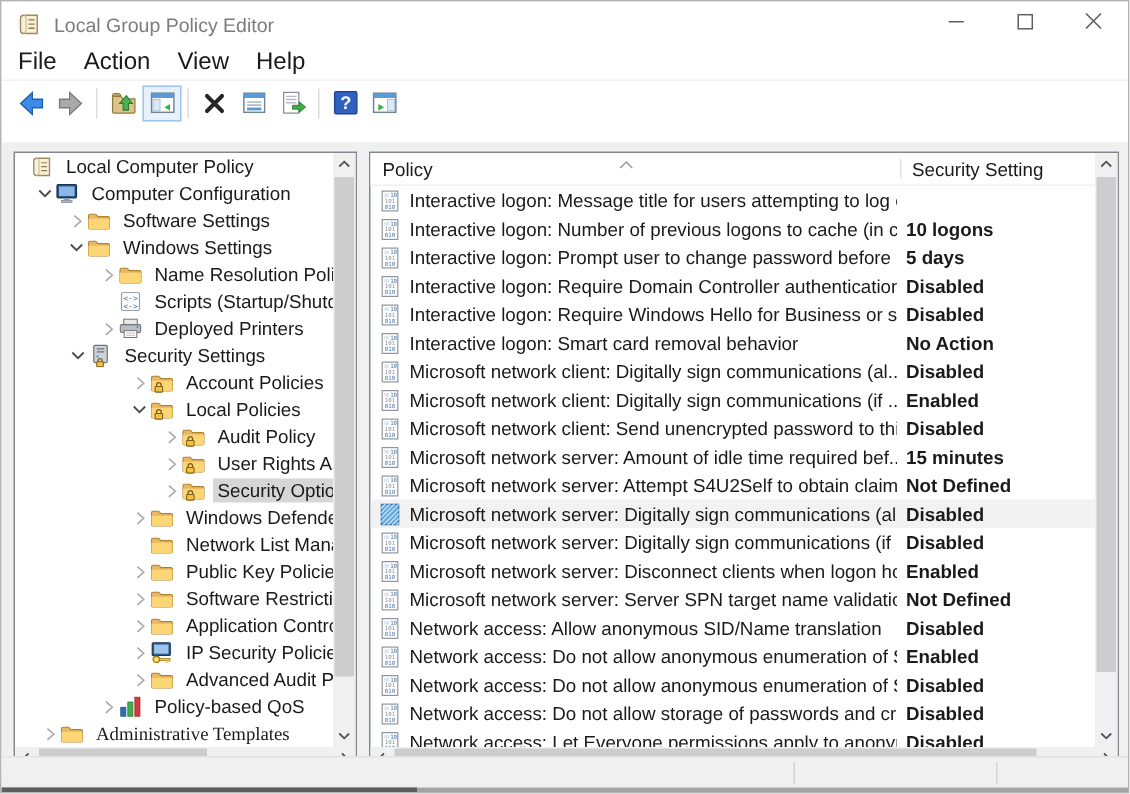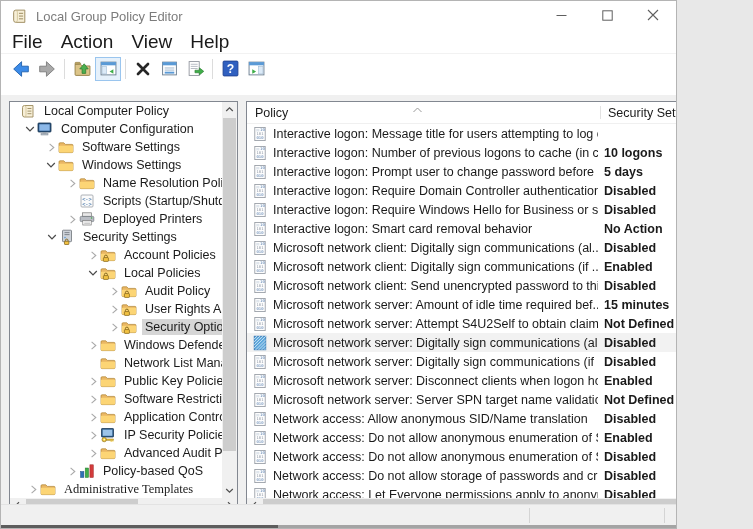--- a/index.html
+++ b/index.html
@@ -1,29 +1,29 @@
 <!DOCTYPE html>
 <html><head>
 <meta charset="utf-8">
 <style>
   * { box-sizing: border-box; }
   html,body { margin:0; padding:0; background:#e8e8e8; }
   .window {
-    position:relative; width:677px; height:529px; background:#ffffff;
+    position:relative; width:753px; height:529px; background:#ffffff;
     font-family:"Liberation Sans", sans-serif; color:#1a1a1a;
     border:1px solid #b4b4b4; overflow:hidden;
   }
   
   .titlebar { position:absolute; top:0; left:0; right:0; height:30px; display:flex; align-items:center; padding-left:10px; background:#fff; }
   .titlebar .app-icon { width:17px; height:17px; display:inline-flex; }
   .title-text { margin-left:8px; font-size:13px; color:#7c7c7c; }
   .window-controls { margin-left:auto; display:flex; height:30px; }
   .ctrl-btn { width:46px; height:30px; display:flex; align-items:center; justify-content:center; }
   
-  .menubar { position:absolute; top:30px; left:0; right:0; height:22px; display:flex; align-items:center; padding-left:2px; font-size:19px; background:#fff; }
+  .menubar { position:absolute; top:30px; left:0; right:0; height:22px; display:flex; align-items:center; padding-left:2px; font-size:16px; background:#fff; }
   .menu-item { padding:2px 9px; color:#1a1a1a; }
   
   .toolbar { position:absolute; top:52px; left:0; right:0; height:30px; display:flex; align-items:center; padding-left:7px; background:#fff; border-top:1px solid #f2f2f2; }
   .tool-btn { width:26px; height:24px; display:flex; align-items:center; justify-content:center; border:1px solid transparent; }
   .tool-btn.active { background:#e6f1fb; border:1px solid #9ac5ee; }
   .tool-sep { width:1px; height:20px; background:#dcdcdc; margin:0 4px; }
   
   .workspace { position:absolute; top:82px; left:0; right:0; height:421px; background:#f0f0f0;margin-top:12px; }
   .pane { position:absolute; top:6px; height:413px; background:#fff; border:1px solid #828790; }
   .tree-pane { left:8px; width:229px; }

